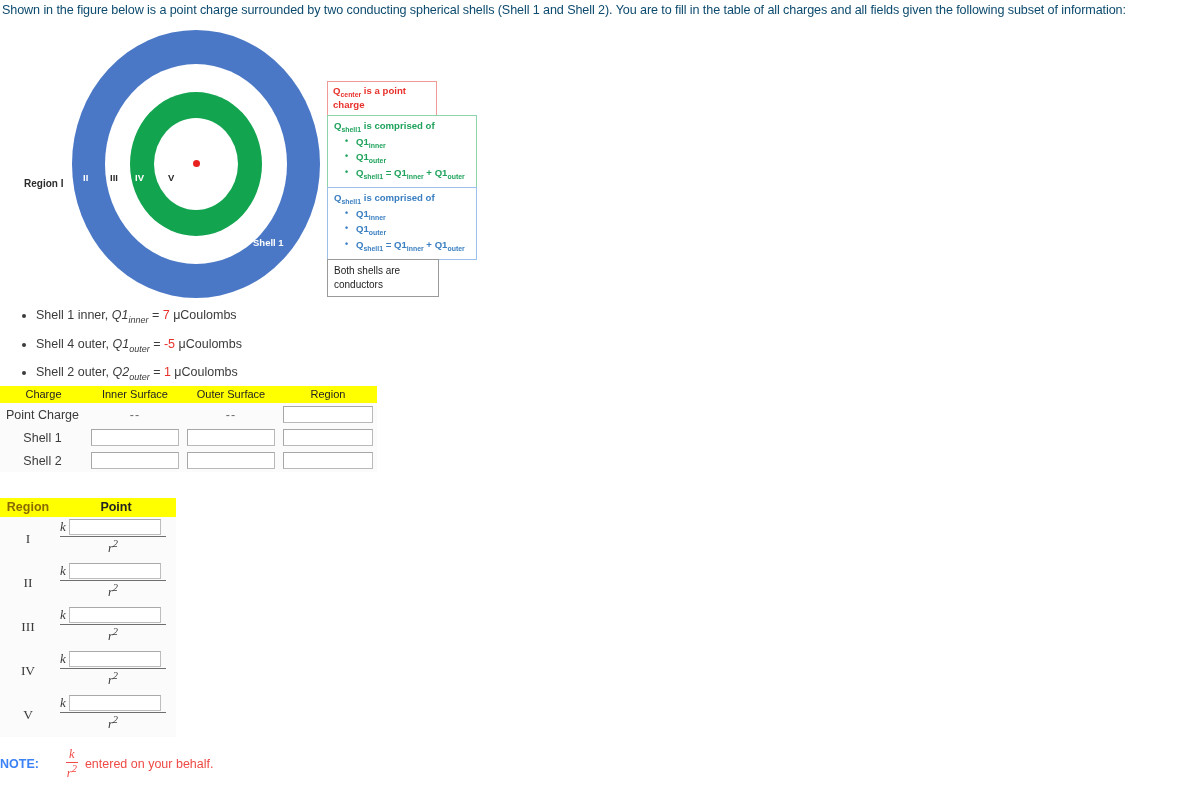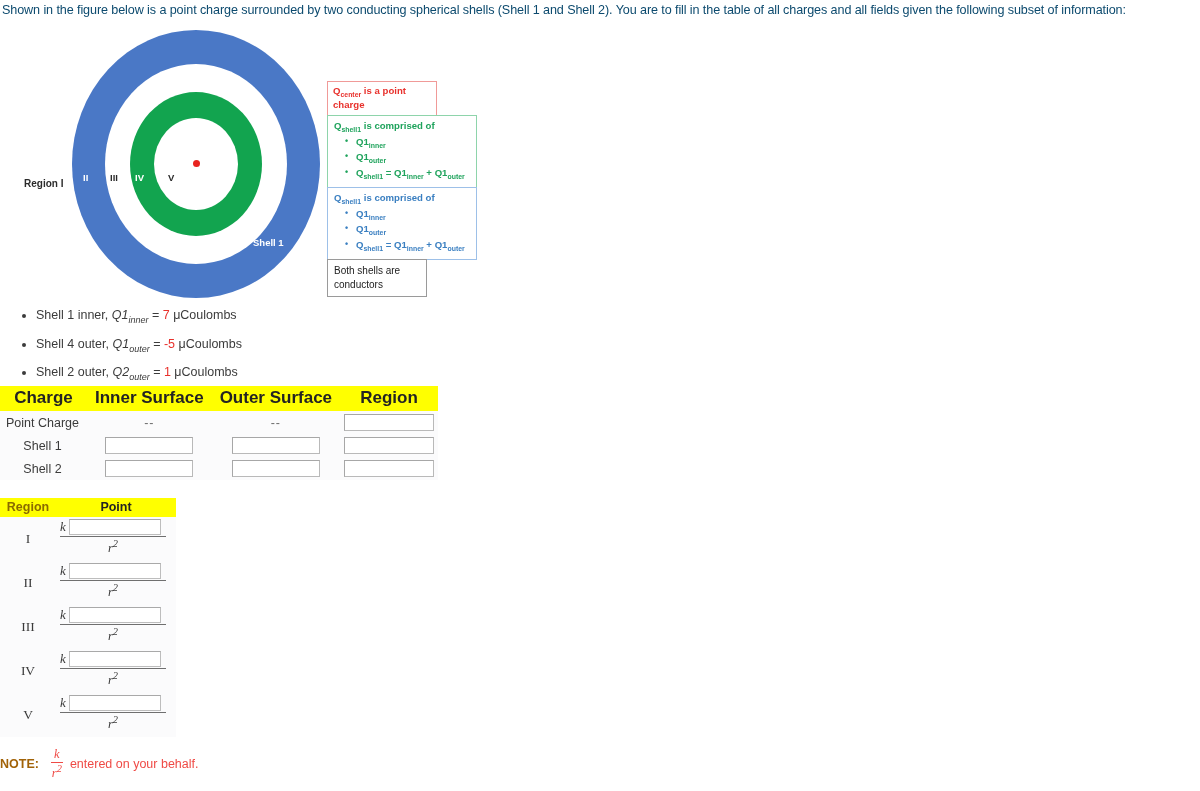--- a/index.html
+++ b/index.html
@@ -149,21 +149,21 @@
     top: 165px;
     width: 150px;
     padding: 4px 5px 5px 6px;
     border: 1px solid #9dc0e8;
     color: #3a7fc1;
     font-weight: bold;
   }
   .callout.plain {
     left: 327px;
     top: 237px;
-    width: 100px;
+    width: 112px;
     padding: 4px 6px 5px 6px;
     border: 1px solid #9a9a9a;
     color: #222222;
     font-weight: normal;
     font-size: 10px;
   }
   .callout .head { display: block; margin-bottom: 2px; }
   .callout ul {
     margin: 0;
     padding-left: 22px;
@@ -203,22 +203,22 @@
   table.data {
     position: absolute;
     border-collapse: collapse;
     background: #fbfbfc;
     font-size: 12.5px;
   }
   .charge-table { left: 0px; top: 386px; }
   .charge-table th {
     background: #ffff00;
     color: #232323;
-    font-weight: bold;
-    font-size: 17px;
+    font-weight: normal;
+    font-size: 11px;
     padding: 2px 8px 3px 8px;
     text-align: center;
     white-space: nowrap;
   }
   .charge-table td {
     padding: 1px 4px;
     color: #3b3b3b;
     text-align: center;
     height: 21px;
   }
@@ -319,21 +319,21 @@
   .note {
     position: absolute;
     left: 0px;
     top: 748px;
     font-size: 12.5px;
     color: #ef4a45;
     display: flex;
     align-items: center;
     white-space: nowrap;
   }
-  .note b { color: #a16207; margin-right: 5px; }
+  .note b { color: #3b82f6; margin-right: 20px; }
   .note .inline-frac {
     display: inline-flex;
     flex-direction: column;
     align-items: center;
     margin: 0 7px;
     line-height: 1;
     font-family: "Liberation Serif", serif;
     font-style: italic;
     vertical-align: middle;
   }

